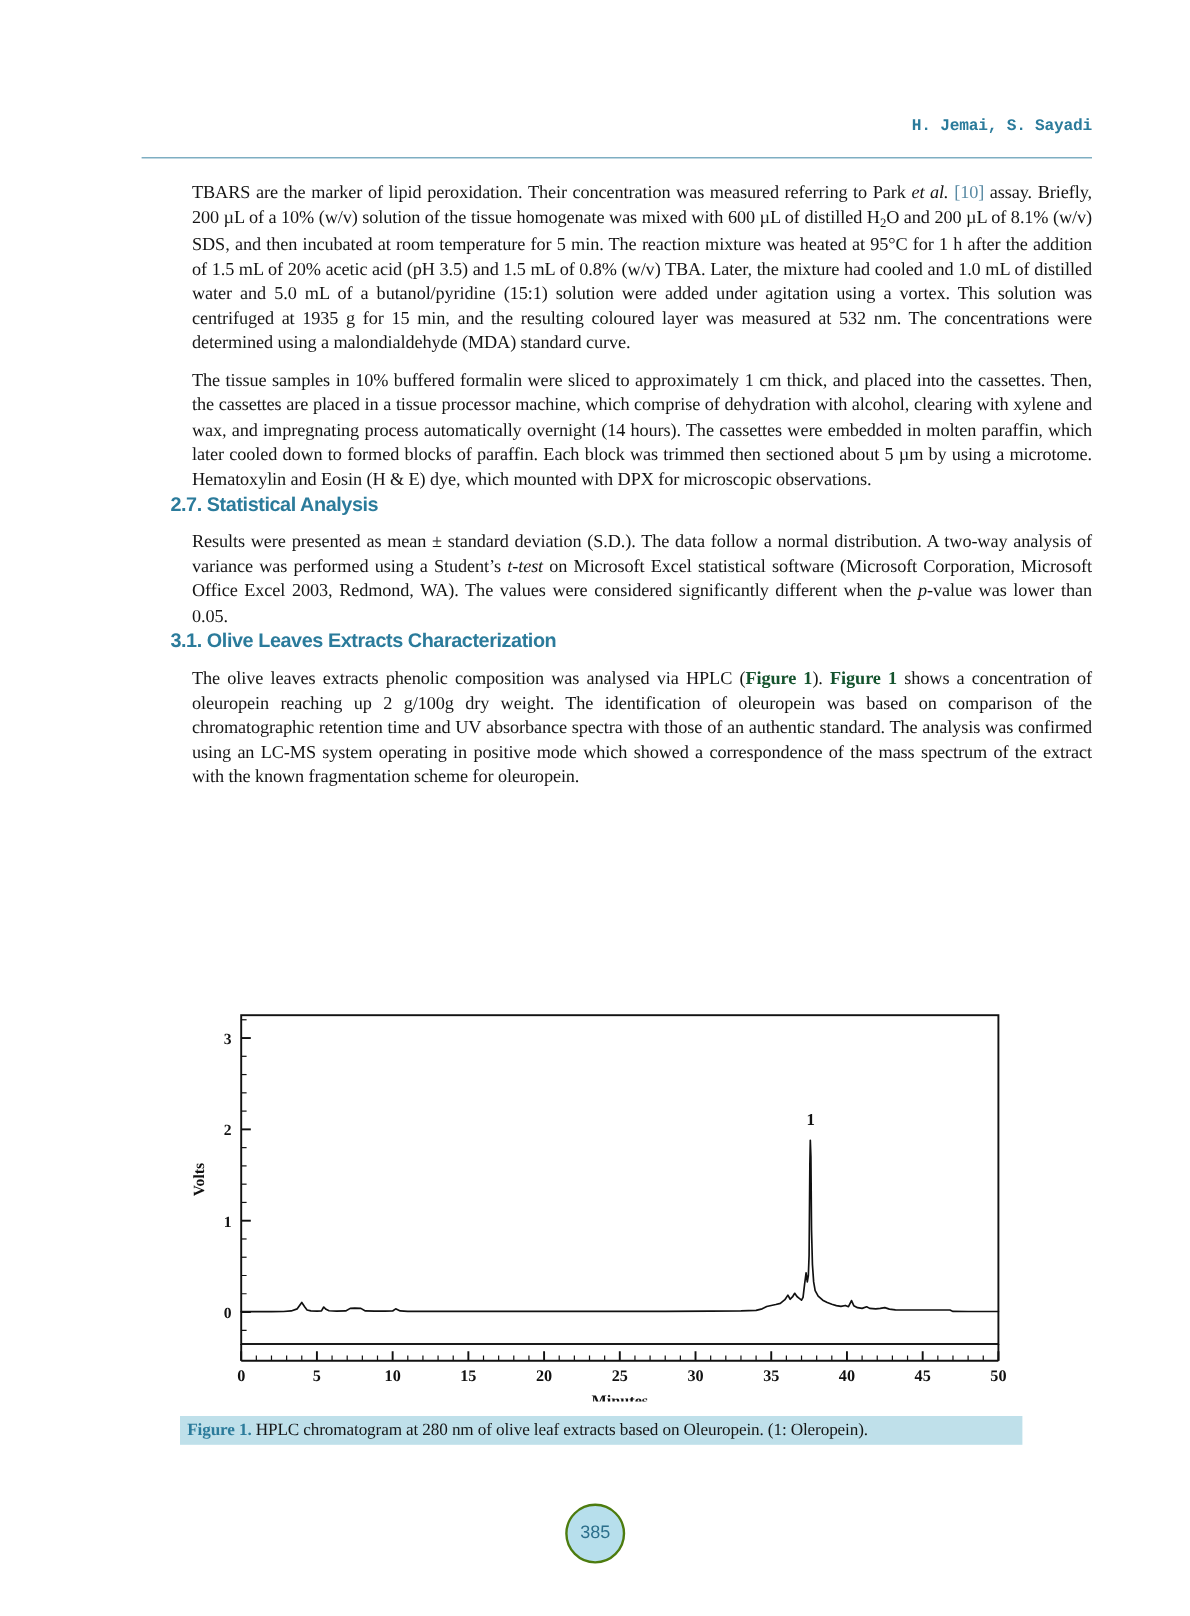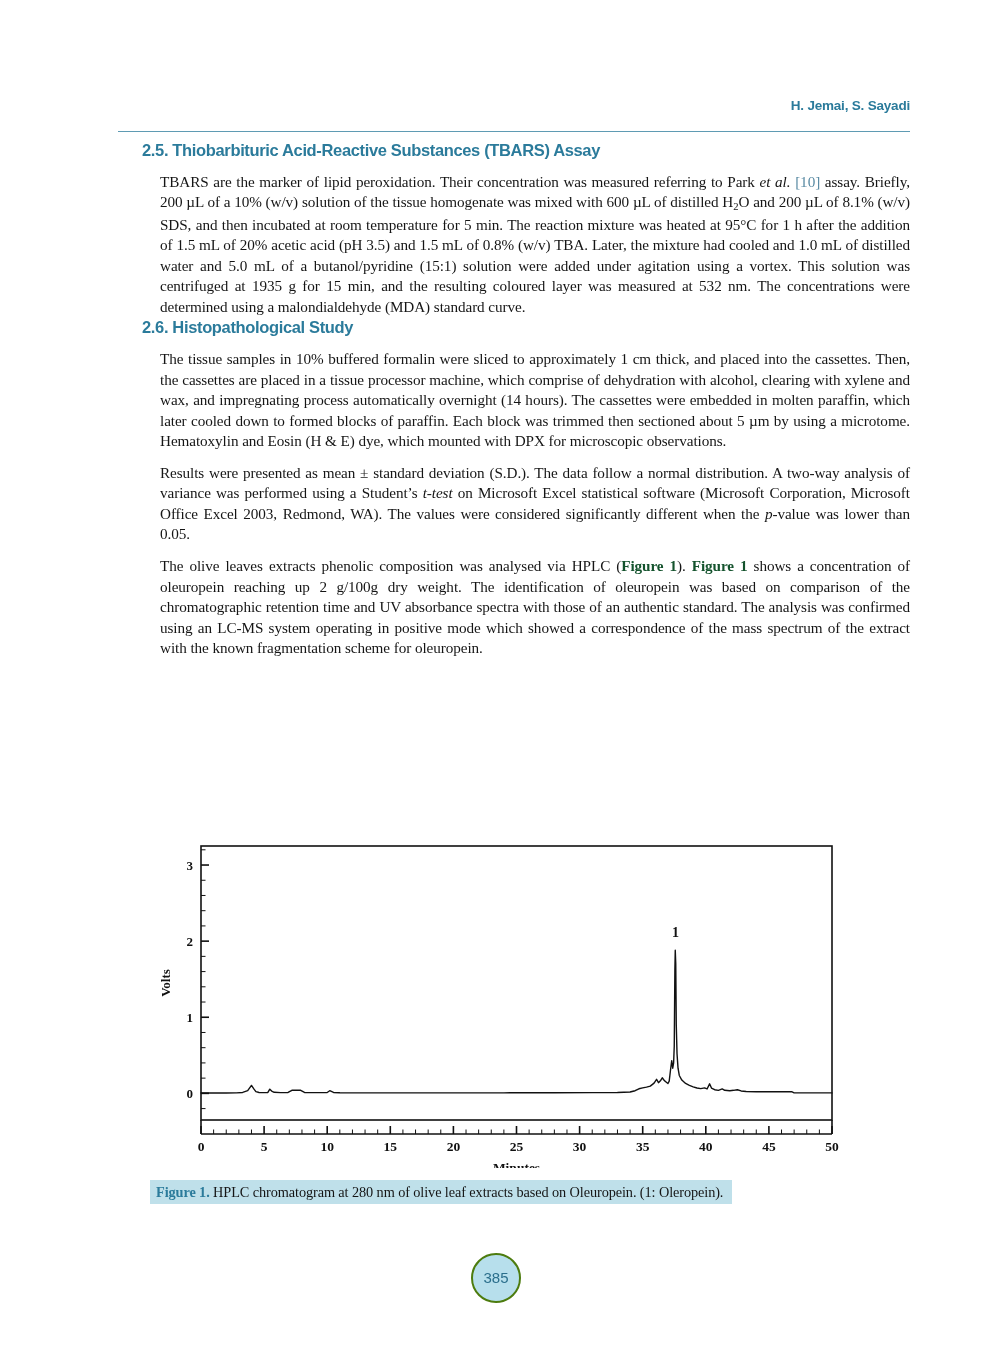--- a/index.html
+++ b/index.html
@@ -20,21 +20,21 @@
     left: 0; top: 0;
     width: 992px;
     height: 1347px;
   }
 
   
   .running-head {
     position: absolute;
     top: 98px;
     right: 82px;
-    font-family: Liberation Sans, sans-serif;
+    font-family: Liberation Mono, monospace;
     font-size: 13.5px;
     font-weight: bold;
     letter-spacing: -0.2px;
     color: #2b7b9b;
     white-space: nowrap;
   }
   .head-rule {
     position: absolute;
     left: 118px;
     top: 131px;
@@ -94,21 +94,21 @@
     position: relative;
     width: 694px;
     height: 330px;
   }
   .chart-box svg { display: block; }
 
   .caption {
     position: absolute;
     left: 150px;
     top: 1180px;
-    width: 582px;
+    width: 702px;
     height: 24px;
     background: #bfe0ea;
     font-family: "Liberation Serif", serif;
     font-size: 14.3px;
     line-height: 24px;
     color: #151515;
     padding-left: 6px;
     box-sizing: border-box;
     white-space: nowrap;
     letter-spacing: -0.1px;
@@ -139,29 +139,29 @@
 </head>
 <body>
 
 <div class="page">
 
   <div class="running-head">H. Jemai, S. Sayadi</div>
   <div class="head-rule"></div>
 
   <div class="col">
 
-    <h2 class="sec sp-before-25">2.5. Thiobarbituric Acid-Reactive Substances (TBARS) Assay</h2>
     <p class="body after-head">TBARS are the marker of lipid peroxidation. Their concentration was measured referring to Park <span class="ital">et al.</span> <span class="cite">[10]</span> assay. Briefly, 200 µL of a 10% (w/v) solution of the tissue homogenate was mixed with 600 µL of distilled H<sub>2</sub>O and 200 µL of 8.1% (w/v) SDS, and then incubated at room temperature for 5 min. The reaction mixture was heated at 95°C for 1 h after the addition of 1.5 mL of 20% acetic acid (pH 3.5) and 1.5 mL of 0.8% (w/v) TBA. Later, the mixture had cooled and 1.0 mL of distilled water and 5.0 mL of a butanol/pyridine (15:1) solution were added under agitation using a vortex. This solution was centrifuged at 1935 g for 15 min, and the resulting coloured layer was measured at 532 nm. The concentrations were determined using a malondialdehyde (MDA) standard curve.</p>
 
-    <h2 class="sec sp-26">2.6. Histopathological Study</h2>
     <p class="body after-head">The tissue samples in 10% buffered formalin were sliced to approximately 1 cm thick, and placed into the cassettes. Then, the cassettes are placed in a tissue processor machine, which comprise of dehydration with alcohol, clearing with xylene and wax, and impregnating process automatically overnight (14 hours). The cassettes were embedded in molten paraffin, which later cooled down to formed blocks of paraffin. Each block was trimmed then sectioned about 5 µm by using a microtome. Hematoxylin and Eosin (H &amp; E) dye, which mounted with DPX for microscopic observations.</p>
 
+    <h2 class="sec sp-27">2.7. Statistical Analysis</h2>
     <p class="body after-head">Results were presented as mean ± standard deviation (S.D.). The data follow a normal distribution. A two-way analysis of variance was performed using a Student’s <span class="ital">t-test</span> on Microsoft Excel statistical software (Microsoft Corporation, Microsoft Office Excel 2003, Redmond, WA). The values were considered significantly different when the <span class="ital">p</span>-value was lower than 0.05.</p>
 
 
+    <h2 class="sec sp-31">3.1. Olive Leaves Extracts Characterization</h2>
     <p class="body after-head">The olive leaves extracts phenolic composition was analysed via HPLC (<span class="figref">Figure 1</span>). <span class="figref">Figure 1</span> shows a concentration of oleuropein reaching up 2 g/100g dry weight. The identification of oleuropein was based on comparison of the chromatographic retention time and UV absorbance spectra with those of an authentic standard. The analysis was confirmed using an LC-MS system operating in positive mode which showed a correspondence of the mass spectrum of the extract with the known fragmentation scheme for oleuropein.</p>
   </div>
 
   <div class="figure-wrap">
     <div class="chart-box">
       <svg id="chart-svg" width="694" height="330" viewBox="0 0 694 330">
           <rect x="51" y="8" width="631" height="274" fill="none" stroke="#111111" stroke-width="1.6"></rect>
           <line x1="51" y1="282" x2="51" y2="296" stroke="#111111" stroke-width="1.6"></line>
           <line x1="682" y1="282" x2="682" y2="296" stroke="#111111" stroke-width="1.6"></line>
           <line x1="51" y1="296" x2="682" y2="296" stroke="#111111" stroke-width="1.6"></line>

